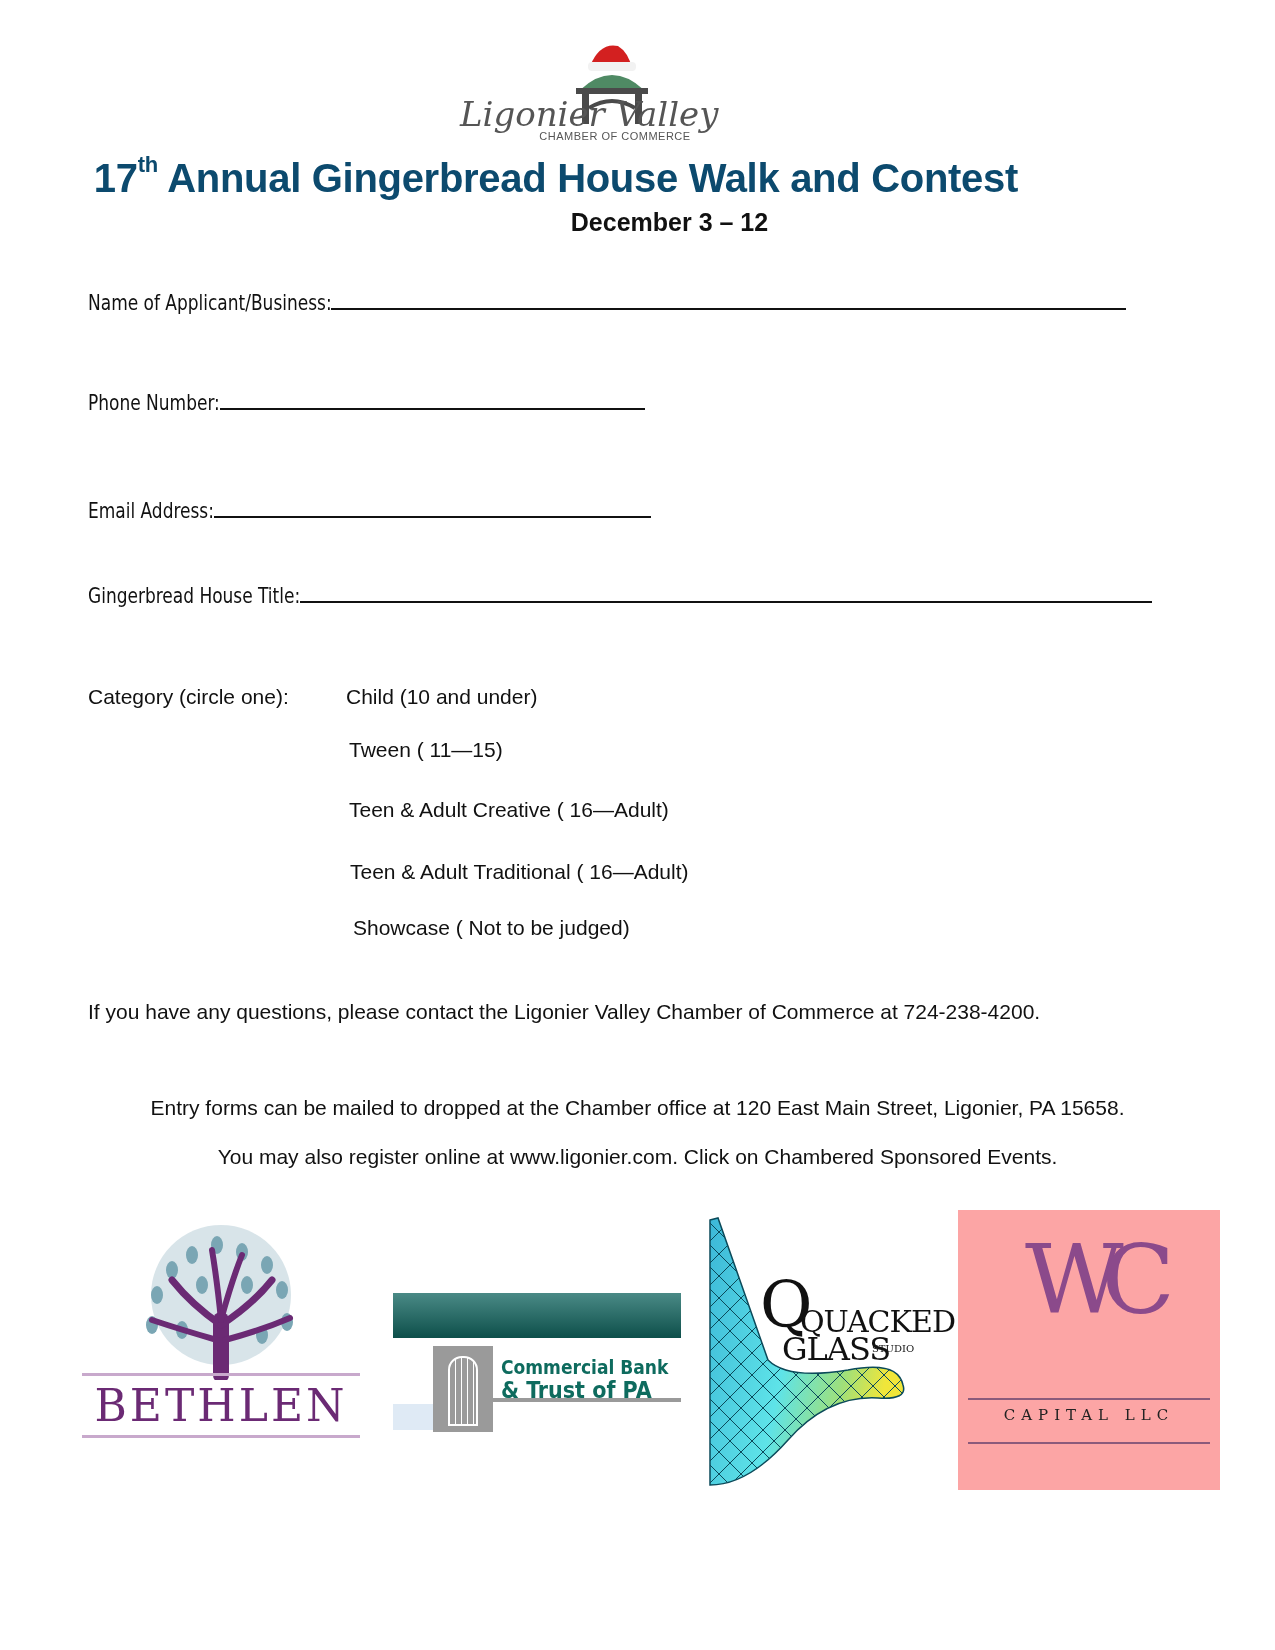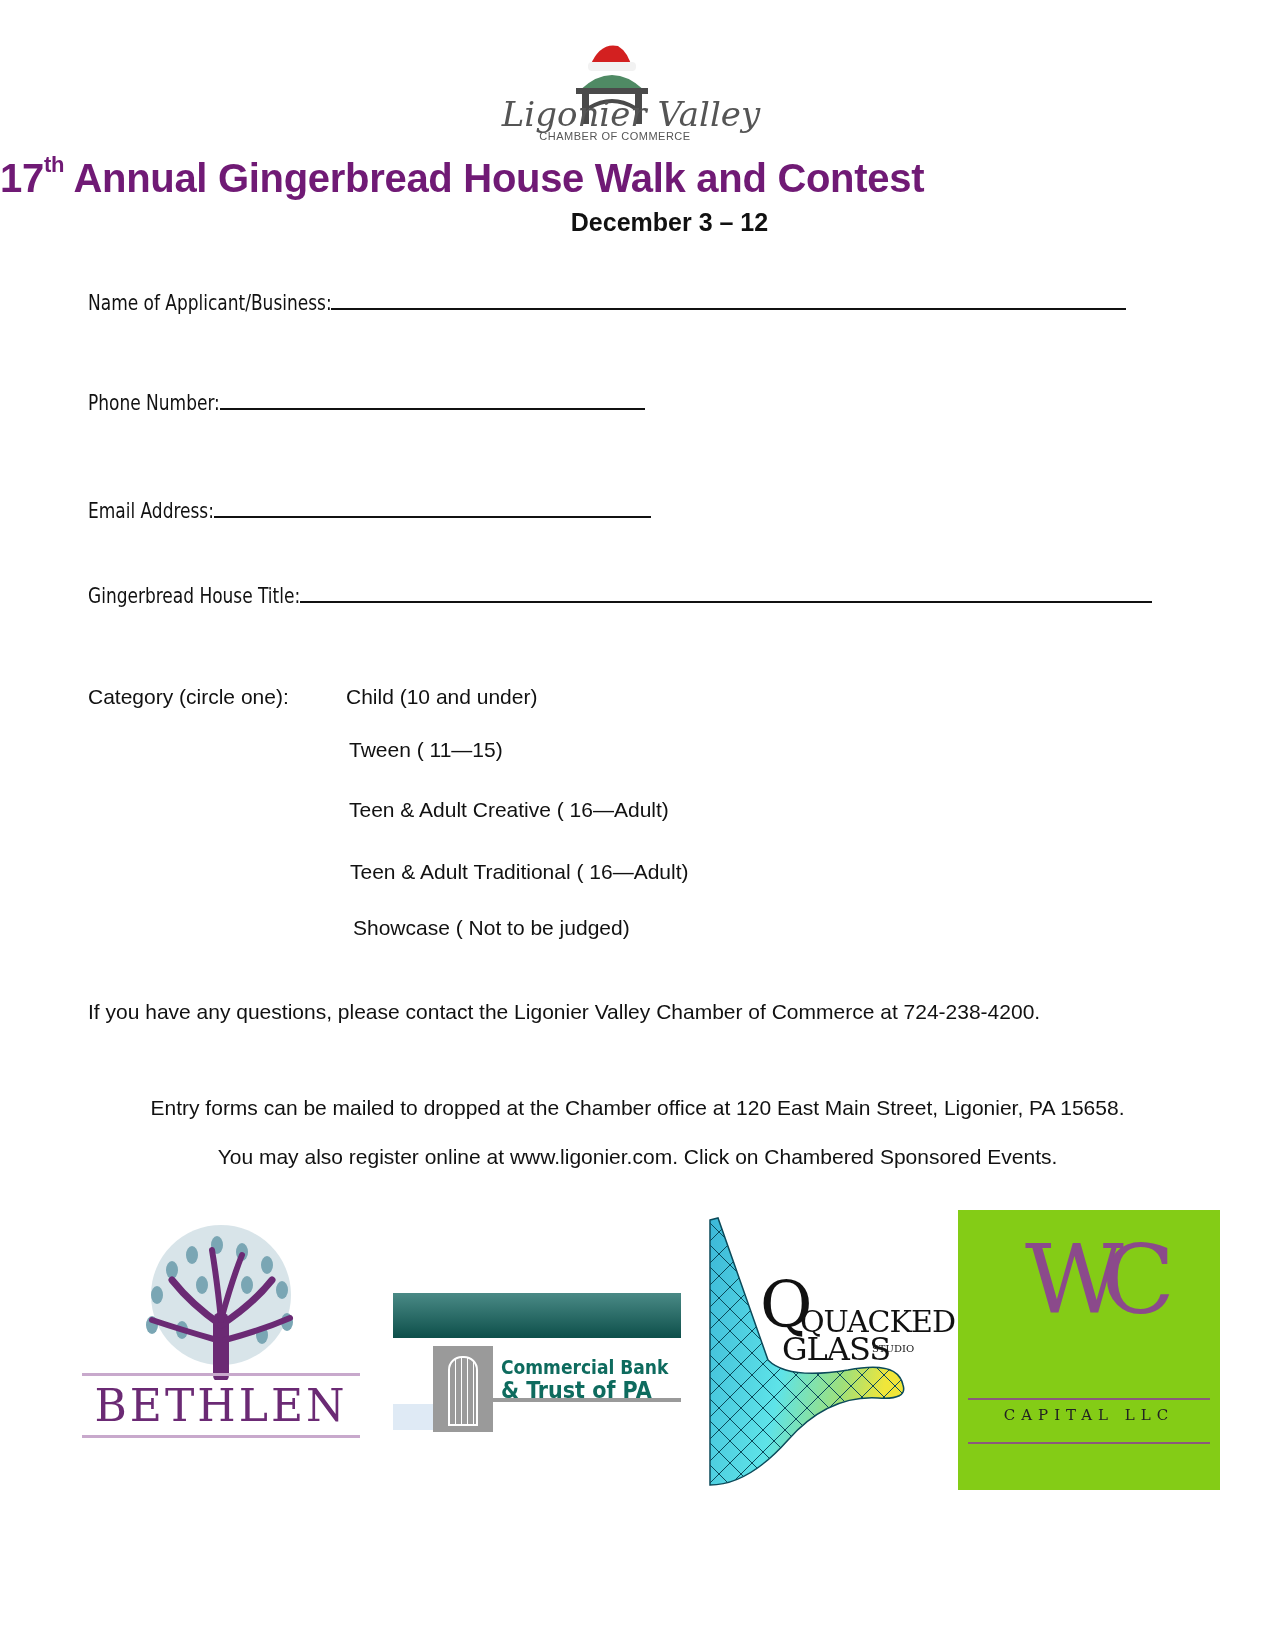--- a/index.html
+++ b/index.html
@@ -1,22 +1,22 @@
 <!DOCTYPE html>
 <html><head>
 <meta charset="utf-8">
 <style>
   html, body { margin:0; padding:0; background:#ffffff; }
   body { width:1275px; height:1650px; position:relative; overflow:hidden;
          font-family:"Liberation Sans", "DejaVu Sans", sans-serif; color:#111; }
   .abs { position:absolute; }
   .logo-top { left:460px; top:38px; width:310px; height:110px; }
-  .title { left:0; width:1018px; top:156px; text-align:left;
+  .title { left:0; width:1018px; top:156px; text-align:right;
            font-family:"Liberation Sans", sans-serif; font-weight:bold;
-           font-size:40px; color:#701a75; letter-spacing:-0.3px; }
+           font-size:40px; color:#0c4a6e; letter-spacing:-0.3px; }
   .title sup { font-size:22px; vertical-align:top; position:relative; top:-4px; }
   .date { left:0; width:1275px; top:208px; text-align:center; font-weight:bold; font-size:25px; color:#111;padding-left:32px; }
   .field { left:88px; font-size:21px; white-space:nowrap; font-family:"DejaVu Sans Condensed","DejaVu Sans",sans-serif; }
   .field .label { display:inline-block; transform:scaleX(0.9); transform-origin:left center; }
   .field .line { display:inline-block; border-bottom:2px solid #111; height:18px; vertical-align:baseline; }
   .cat-label { left:88px; font-size:21px; }
   .cat-opt { left:346px; font-size:21px; }
   .txt { font-size:21px; white-space:nowrap; }
   .center { left:0; width:1275px; text-align:center; }
   .sponsor { top:1210px; height:280px; }
@@ -30,21 +30,21 @@
     <path d="M130 28 Q140 4 158 8 Q168 14 172 30 Z" fill="#d32020"></path>
     <rect x="128" y="24" width="48" height="9" rx="4" fill="#f2f2f2"></rect>
 
     <path d="M120 52 Q152 22 184 52 Z" fill="#4f8a64"></path>
     <rect x="116" y="50" width="72" height="6" fill="#4a4a4a"></rect>
 
     <rect x="122" y="56" width="7" height="30" fill="#4a4a4a"></rect>
     <rect x="175" y="56" width="7" height="30" fill="#4a4a4a"></rect>
     <path d="M129 70 Q152 56 175 70" stroke="#4a4a4a" stroke-width="4" fill="none"></path>
   </svg>
-  <div class="abs" style="left:16px;top:56px;width:310px;text-align:center;font-family:'DejaVu Serif',serif;font-style:italic;font-size:34px;color:#555;">Ligonier Valley</div>
+  <div class="abs" style="left:0;top:56px;width:310px;text-align:left;font-family:'DejaVu Serif',serif;font-style:italic;font-size:34px;color:#555;">Ligonier Valley</div>
   <div class="abs" style="left:0;top:92px;width:310px;text-align:center;font-size:11px;color:#555;letter-spacing:0.5px;">CHAMBER OF COMMERCE</div>
 </div>
 
 <div class="abs title">
   <span>17</span><sup>th</sup><span> Annual Gingerbread House Walk and Contest</span>
 </div>
 <div class="abs date">December 3 – 12</div>
 
 <div class="abs field" style="top:290px;">
   <span class="label">Name of Applicant/Business:</span><span class="line" style="width:795px;margin-left:-28px;"></span>
@@ -131,18 +131,18 @@
     </defs>
     <path d="M2 10 L10 8 L60 150 Q80 170 140 160 Q190 150 195 175 Q200 190 170 188 Q120 185 80 230 Q40 275 2 275 Z" fill="url(#qg)" stroke="#0b4a5a" stroke-width="1.5"></path>
     <path d="M2 10 L10 8 L60 150 Q80 170 140 160 Q190 150 195 175 Q200 190 170 188 Q120 185 80 230 Q40 275 2 275 Z" fill="url(#cells)"></path>
   </svg>
   <div class="abs" style="left:52px;top:58px;font-family:'DejaVu Serif',serif;font-size:64px;color:#111;">Q</div>
   <div class="abs" style="left:92px;top:94px;font-family:'DejaVu Serif',serif;font-size:30px;color:#111;letter-spacing:-1px;">QUACKED</div>
   <div class="abs" style="left:74px;top:120px;font-family:'DejaVu Serif',serif;font-size:32px;color:#111;letter-spacing:-1px;">GLASS</div>
   <div class="abs" style="left:164px;top:133px;font-family:'DejaVu Serif',serif;font-size:10px;color:#111;">STUDIO</div>
 </div>
 
-<div class="abs sponsor" style="left:958px;width:262px;background:#84cc16;">
+<div class="abs sponsor" style="left:958px;width:262px;background:#fca5a5;">
   <div class="abs" style="left:0;top:14px;width:262px;text-align:center;font-family:'DejaVu Serif',serif;font-size:96px;color:#8b4a8b;letter-spacing:-22px;">WC</div>
   <div class="abs" style="left:10px;top:188px;width:242px;height:2px;background:#8b5a7b;"></div>
   <div class="abs" style="left:0;top:196px;width:262px;text-align:center;font-family:'DejaVu Serif',serif;font-size:15px;color:#222;letter-spacing:6px;">CAPITAL LLC</div>
   <div class="abs" style="left:10px;top:232px;width:242px;height:2px;background:#8b5a7b;"></div>
 </div>
 
 </body></html>

